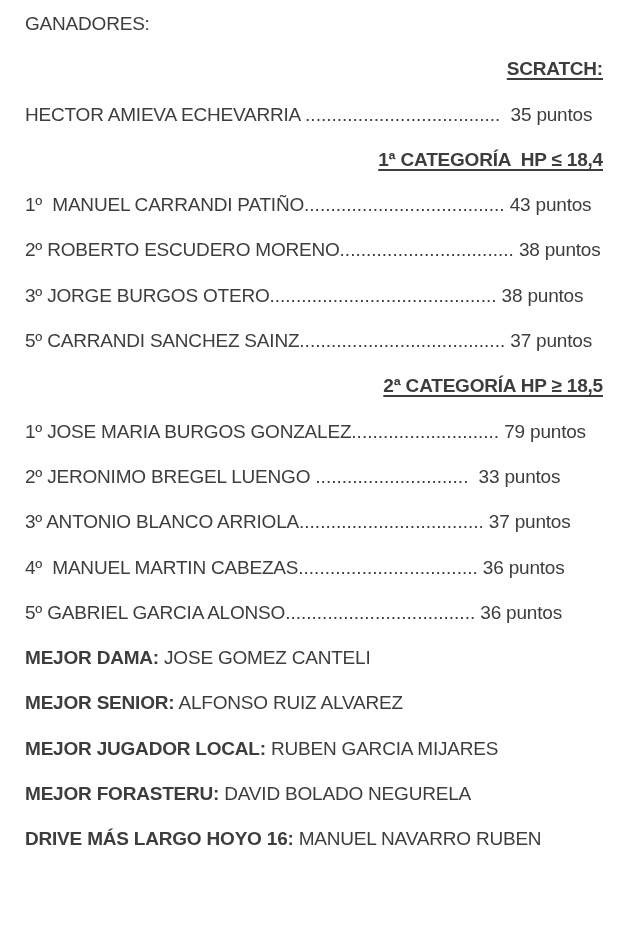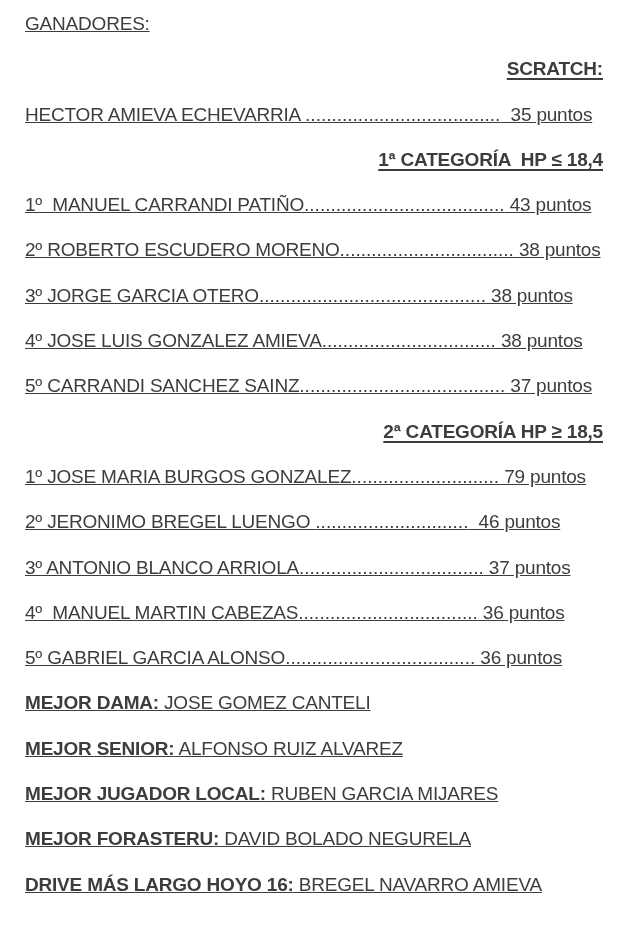--- a/index.html
+++ b/index.html
@@ -17,21 +17,20 @@
   .doc {
     padding: 14px 15px 0 25px;
   }
   .line {
     margin: 0 0 26.3px 0;
     font-size: 19px;
     line-height: 19px;
     font-weight: 400;
     letter-spacing: -0.2px;
     white-space: pre;
-    text-decoration: underline;
   }
   .heading {
     font-weight: 700;
     text-decoration: underline;
     text-decoration-thickness: 2px;
     text-underline-offset: 3px;
     text-align: right;
   }
   .award-label {
     font-weight: 700;
@@ -44,28 +43,27 @@
 <body>
 
 <main class="doc">
   <div id="content">
       <p class="line">GANADORES:</p>
       <p class="line heading">SCRATCH:</p>
       <p class="line"><span>HECTOR AMIEVA ECHEVARRIA </span><span class="leader">.....................................</span><span>  35 puntos</span></p>
       <p class="line heading">1ª CATEGORÍA  HP ≤ 18,4</p>
       <p class="line"><span>1º  MANUEL CARRANDI PATIÑO</span><span class="leader">......................................</span><span> 43 puntos</span></p>
       <p class="line"><span>2º ROBERTO ESCUDERO MORENO</span><span class="leader">.................................</span><span> 38 puntos</span></p>
-      <p class="line"><span>3º JORGE GARCIA OTERO</span><span class="leader">...........................................</span><span> 38 puntos</span></p>
-      <p class="line"><span>4º JOSE LUIS GONZALEZ AMIEVA</span><span class="leader">.................................</span><span> 38 puntos</span></p>
+      <p class="line"><span>3º JORGE BURGOS OTERO</span><span class="leader">...........................................</span><span> 38 puntos</span></p>
       <p class="line"><span>5º CARRANDI SANCHEZ SAINZ</span><span class="leader">.......................................</span><span> 37 puntos</span></p>
       <p class="line heading">2ª CATEGORÍA HP ≥ 18,5</p>
       <p class="line"><span>1º JOSE MARIA BURGOS GONZALEZ</span><span class="leader">............................</span><span> 79 puntos</span></p>
-      <p class="line"><span>2º JERONIMO BREGEL LUENGO </span><span class="leader">.............................</span><span>  46 puntos</span></p>
+      <p class="line"><span>2º JERONIMO BREGEL LUENGO </span><span class="leader">.............................</span><span>  33 puntos</span></p>
       <p class="line"><span>3º ANTONIO BLANCO ARRIOLA</span><span class="leader">...................................</span><span> 37 puntos</span></p>
       <p class="line"><span>4º  MANUEL MARTIN CABEZAS</span><span class="leader">..................................</span><span> 36 puntos</span></p>
       <p class="line"><span>5º GABRIEL GARCIA ALONSO</span><span class="leader">....................................</span><span> 36 puntos</span></p>
       <p class="line"><span class="award-label">MEJOR DAMA:</span><span> JOSE GOMEZ CANTELI</span></p>
       <p class="line"><span class="award-label">MEJOR SENIOR:</span><span> ALFONSO RUIZ ALVAREZ</span></p>
       <p class="line"><span class="award-label">MEJOR JUGADOR LOCAL:</span><span> RUBEN GARCIA MIJARES</span></p>
       <p class="line"><span class="award-label">MEJOR FORASTERU:</span><span> DAVID BOLADO NEGURELA</span></p>
-      <p class="line"><span class="award-label">DRIVE MÁS LARGO HOYO 16:</span><span> BREGEL NAVARRO AMIEVA</span></p>
+      <p class="line"><span class="award-label">DRIVE MÁS LARGO HOYO 16:</span><span> MANUEL NAVARRO RUBEN</span></p>
     </div>
 </main>
 
 </body></html>

